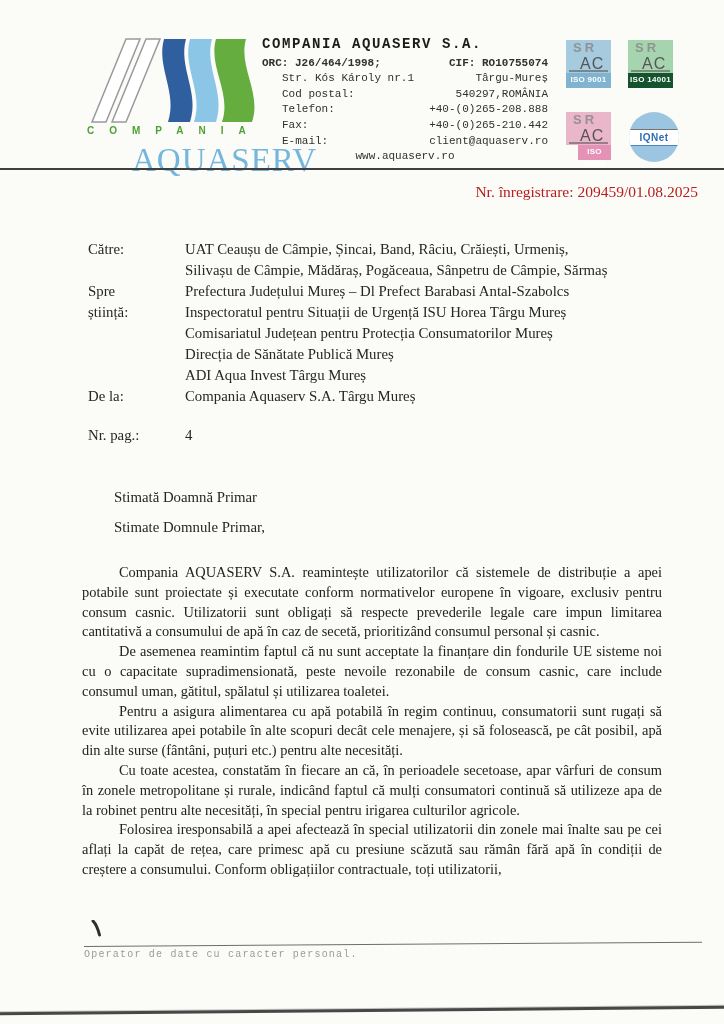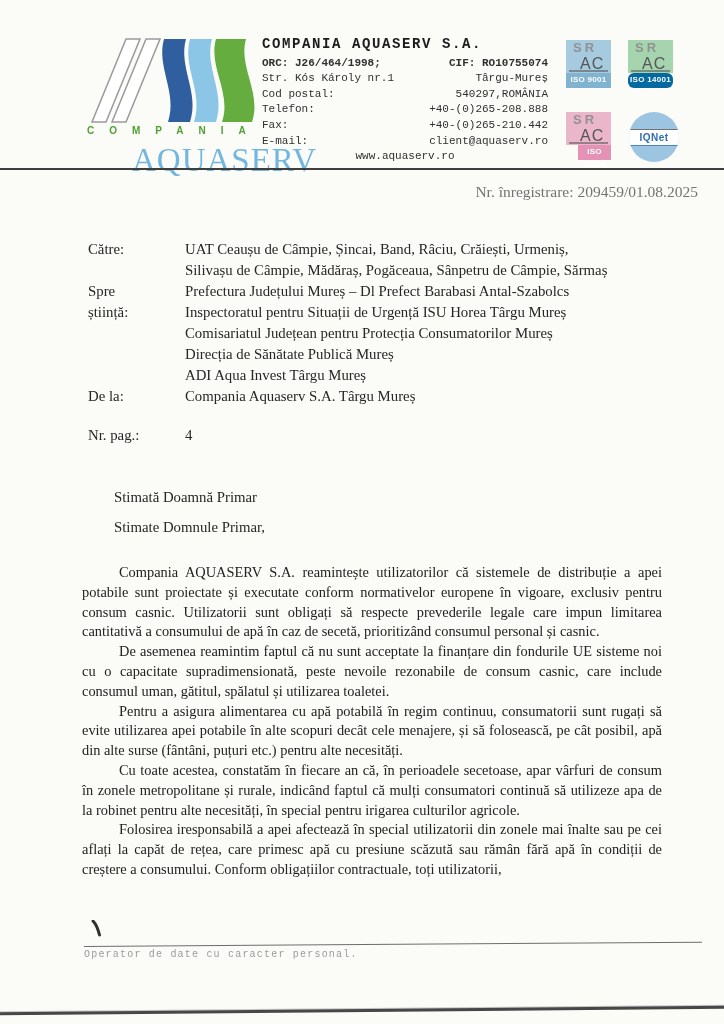--- a/index.html
+++ b/index.html
@@ -13,47 +13,47 @@
                 font-size:10px;letter-spacing:15px;white-space:nowrap;margin:1px 0 8px 3px;}
   .logo-brand{color:#74b7de;font-size:33px;line-height:1.02;letter-spacing:1px;
               font-family:"Liberation Serif","DejaVu Serif",serif;white-space:nowrap;margin-left:48px;}
 
   .ci{position:absolute;left:262px;top:37px;width:286px;
       font-family:"Liberation Mono","DejaVu Sans Mono",monospace;
       font-size:11px;line-height:15.6px;color:#303030;}
   .ci-name{font-size:14px;font-weight:bold;letter-spacing:1.6px;color:#1c1c1c;
            white-space:nowrap;margin-bottom:3px;}
   .ci-orc{display:flex;justify-content:space-between;font-weight:bold;}
-  .ci-row{display:flex;justify-content:space-between;}
+  .ci-row{display:flex;justify-content:space-between;margin-left:20px;}
   .ci-web{text-align:center;}
 
   .badges{position:absolute;left:566px;top:40px;width:142px;height:132px;}
   .iso{position:absolute;width:45px;height:47px;text-align:center;
        font-family:"Liberation Sans",sans-serif;}
   .iso .face{height:33px;position:relative;}
   .iso .sr{position:absolute;left:7px;top:0;font-size:13px;font-weight:bold;
            color:#8d8d8d;letter-spacing:3px;opacity:.9;}
   .iso .ac{position:absolute;left:14px;top:15px;font-size:16px;font-weight:normal;
            color:#565656;letter-spacing:1px;}
   .iso .micro{position:absolute;bottom:1px;left:3px;right:3px;height:2px;
               background:rgba(70,70,70,.5);}
   .iso .strip{height:15px;line-height:13px;font-size:8px;font-weight:bold;color:#fff;
               letter-spacing:.3px;}
   .b1{left:0;top:0;} .b1 .face{background:#a6cade;} .b1 .strip{background:#7fb3cf;}
-  .b2{left:62px;top:0;} .b2 .face{background:#a6d4af;} .b2 .strip{background:#0369a1;border-radius:6px;}
+  .b2{left:62px;top:0;} .b2 .face{background:#a6d4af;} .b2 .strip{background:#14532d;}
   .b3{left:0;top:72px;} .b3 .face{background:#eab6ca;} .b3 .strip{background:#e492b6;margin-left:12px;}
   .iqnet{position:absolute;left:63px;top:72px;width:50px;height:50px;border-radius:50%;
          background:#9cc5e2;display:flex;align-items:center;overflow:hidden;}
   .iq-band{background:#fff;width:100%;height:15px;display:flex;align-items:center;
            justify-content:center;border-top:1px solid #737373;border-bottom:1px solid #4a86c0;}
   .iq-text{color:#2e6db4;font:bold 10px "Liberation Sans",sans-serif;letter-spacing:.5px;}
 
   .hrule{position:absolute;left:0;top:168px;width:724px;height:2px;background:#3f3f3f;}
 
-  .reg{position:absolute;top:183px;right:26px;font-size:15.5px;color:#737373;white-space:nowrap;}
+  .reg{position:absolute;top:183px;right:26px;font-size:15.5px;color:#b91c1c;white-space:nowrap;}
 
   
   .recip{position:absolute;left:88px;top:239px;width:578px;font-size:14.8px;line-height:21px;}
   .rrow{display:grid;grid-template-columns:97px 1fr;}
   .rlab{width:62px;}
   .rval div{white-space:nowrap;}
   .pag{margin-top:18px;display:grid;grid-template-columns:97px 1fr;}
 
   .salut{position:absolute;left:114px;top:489px;font-size:14.8px;}
   .salut div + div{margin-top:13px;}

